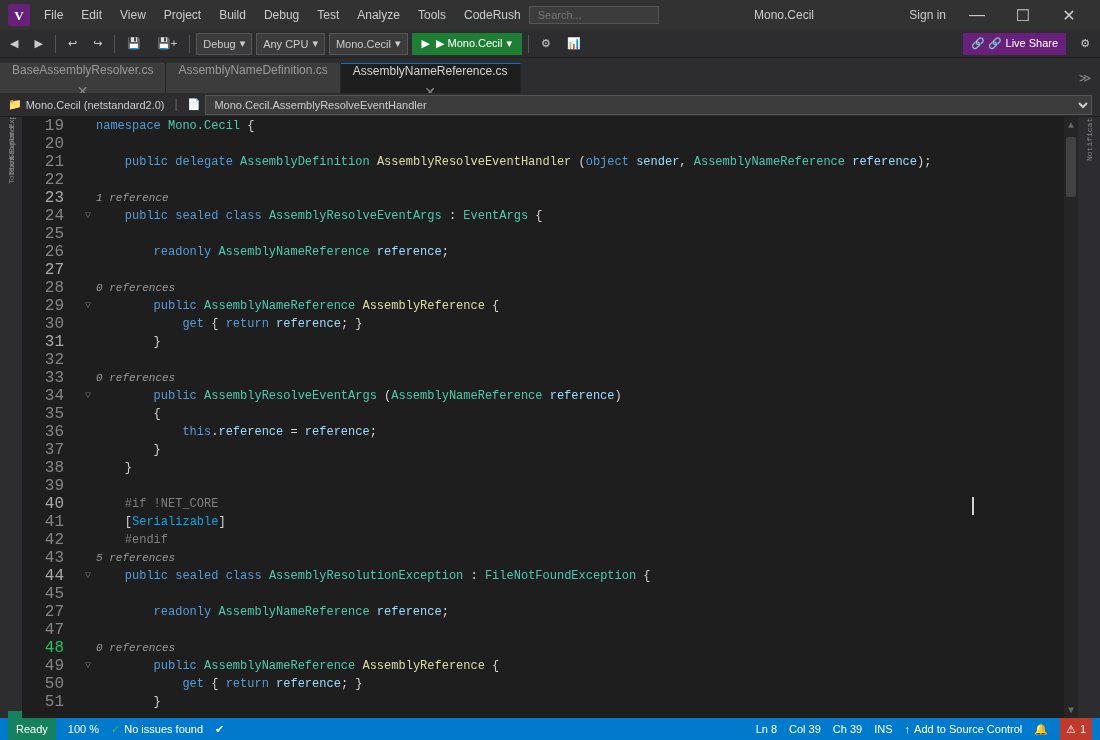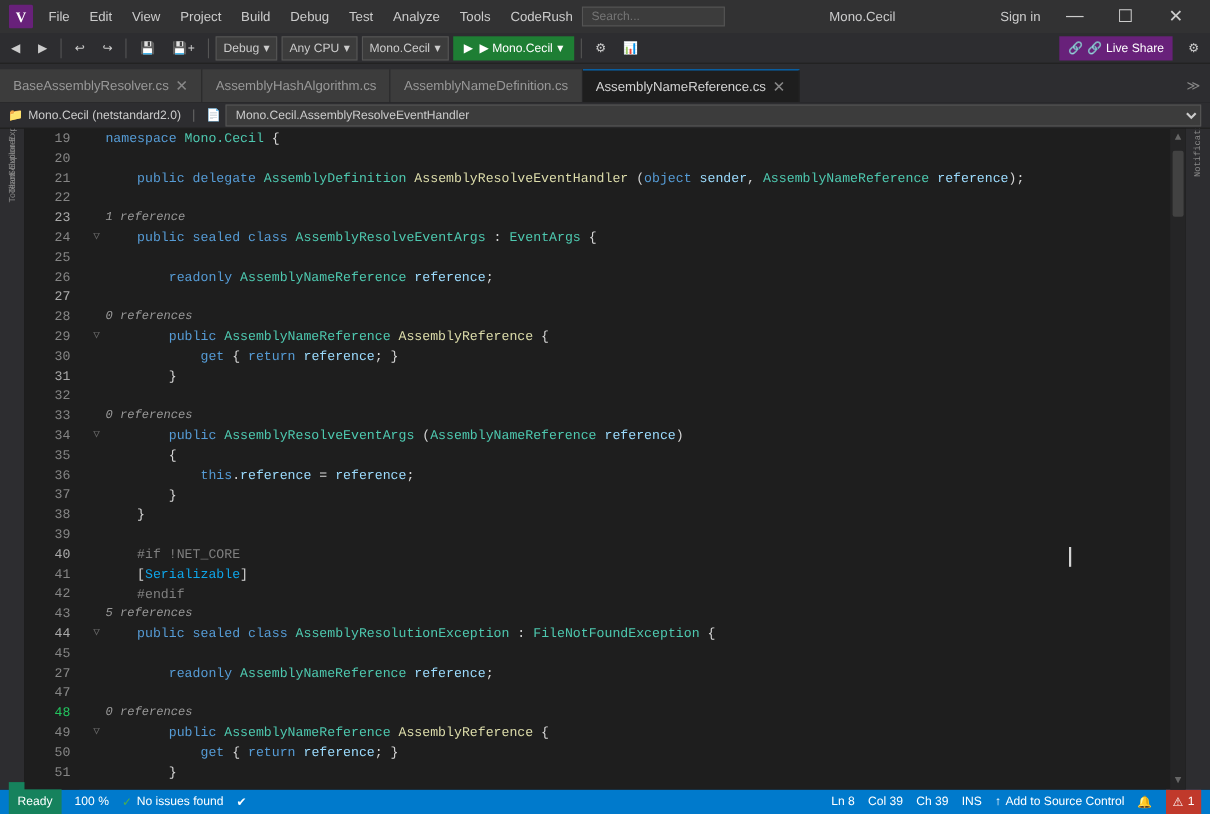--- a/index.html
+++ b/index.html
@@ -171,20 +171,21 @@
       align-items: center;
       gap: 6px;
       font-size: 12px;
       cursor: pointer;
       background: #3c3c3c;
       color: #999;
       border-right: 1px solid #252526;
       font-family: 'Segoe UI', sans-serif;
       white-space: nowrap;
       flex-shrink: 0;
+      flex-direction: column;
     }
     .tab.active {
       background: #1e1e1e;
       color: #d4d4d4;
       border-top: 1px solid #0078d4;
     }
     .tab-close {
       font-size: 14px;
       color: #888;
       cursor: pointer;
@@ -280,21 +281,21 @@
       position: relative;
     }
 
     #line-numbers {
       width: 50px;
       background: #1e1e1e;
       color: #858585;
       padding: 0 8px 0 0;
       text-align: right;
       line-height: 18px;
-      font-size: 12px;
+      font-size: 16px;
       user-select: none;
       flex-shrink: 0;
       overflow: hidden;
     }
 
     #code-content {
       flex: 1;
       overflow: auto;
       padding-left: 8px;
       line-height: 18px;
@@ -479,23 +480,20 @@
     <span>🔗</span>
     <span>🔗 Live Share</span>
   </button>
   <button class="toolbar-btn" style="margin-left:4px">⚙</button>
 </div>
 
 <div id="tab-bar">
   <div class="tab" style="background:#3c3c3c; color:#999;">
     <span>BaseAssemblyResolver.cs</span>
     <span class="tab-close">✕</span>
-  </div>
-  <div class="tab">
-    <span>AssemblyHashAlgorithm.cs</span>
   </div>
   <div class="tab">
     <span>AssemblyNameDefinition.cs</span>
   </div>
   <div class="tab active">
     <span>AssemblyNameReference.cs</span>
     <span class="tab-close">✕</span>
   </div>
   <div class="tab-bar-end">≫</div>
 </div>

